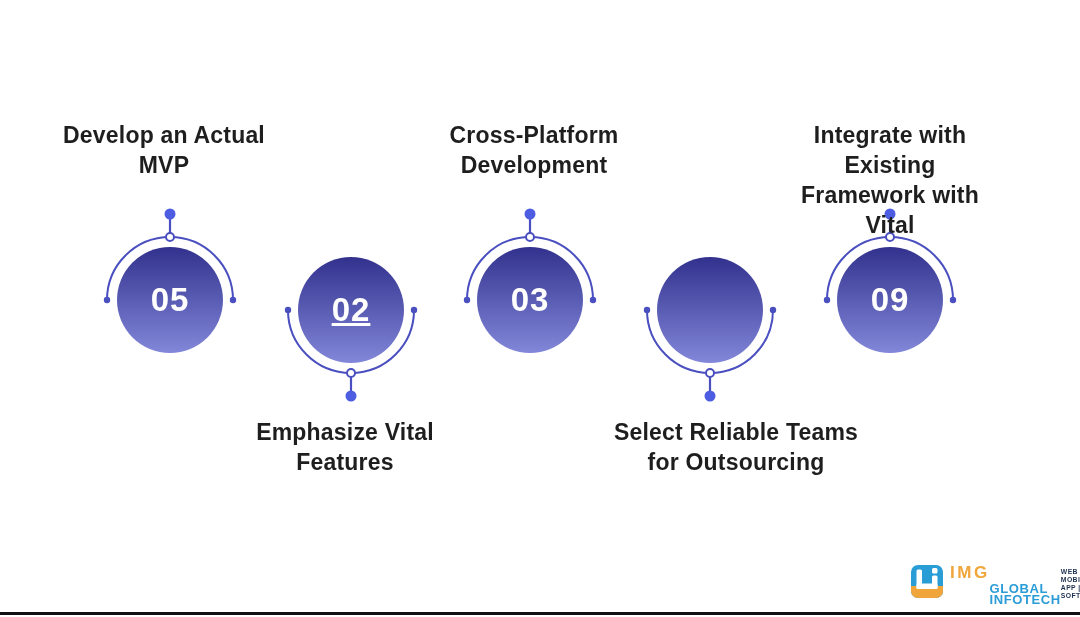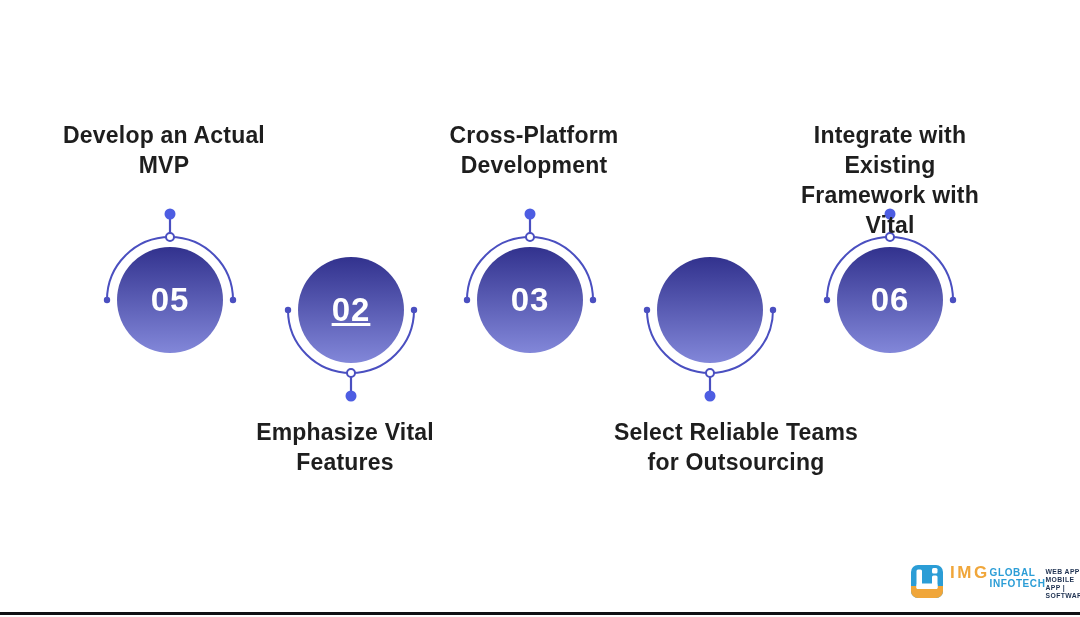--- a/index.html
+++ b/index.html
@@ -37,21 +37,21 @@
     font-weight: bold; font-size: 23px; line-height: 30px;
     color: var(--label-text, #1e1e1e);
     letter-spacing: 0.2px;
   }
 
   
   .logo { position: absolute; left: 911px; top: 565px; display: flex; gap: 7px; align-items: flex-start; }
   .logo-mark { width: 32px; height: 33px; flex: 0 0 auto; }
   .logo-text { display: flex; flex-direction: row; }
   .logo-brand   { color: var(--brand-orange, #f0a63a); font-size: 17px; font-weight: bold; letter-spacing: 2.5px; line-height: 15px; }
-  .logo-company { color: var(--brand-blue, #2b9dd6);  font-size: 10px; font-weight: bold; letter-spacing: 0.6px; line-height: 11px; margin-top: 2px; }
+  .logo-company { color: var(--brand-blue, #2b9dd6);  font-size: 13px; font-weight: bold; letter-spacing: 0.6px; line-height: 11px; margin-top: 18px; }
   .logo-tagline { color: var(--brand-navy, #1d3050);  font-size: 6.8px; font-weight: bold; letter-spacing: 0.4px; line-height: 8px; margin-top: 3px; }
 
   .bottom-line { position: absolute; left: 0; top: 612px; width: 1080px; height: 3px; background: var(--border-line, #101014); }
 </style>
 </head>
 <body>
 
 <div class="canvas">
 
   <div class="step up" style="left:95px; top:205px;">
@@ -114,21 +114,21 @@
   <div class="step up" style="left:815px; top:205px;">
     <svg viewBox="0 0 150 153">
       <path class="arc" d="M 12 95 A 63 63 0 0 1 138 95"></path>
       <circle class="end-dot" cx="12" cy="95" r="3.2"></circle>
       <circle class="end-dot" cx="138" cy="95" r="3.2"></circle>
       <line class="stem" x1="75" y1="9" x2="75" y2="32"></line>
       <circle class="node-dot" cx="75" cy="9" r="5.5"></circle>
       <circle class="ring" cx="75" cy="32" r="4"></circle>
       <circle cx="75" cy="95" r="53" fill="url(#circGrad)"></circle>
     </svg>
-    <div class="step-num">06</div>
+    <div class="step-num">09</div>
   </div>
 
   <div class="label" style="left:534px; top:120px;">Cross-Platform
 Development</div>
   <div class="label" style="left:164px; top:120px;">Develop an Actual
 MVP</div>
   <div class="label" style="left:890px; top:120px;">Integrate with Existing
 Framework with Vital</div>
   <div class="label" style="left:345px; top:417px;">Emphasize Vital
 Features</div>

